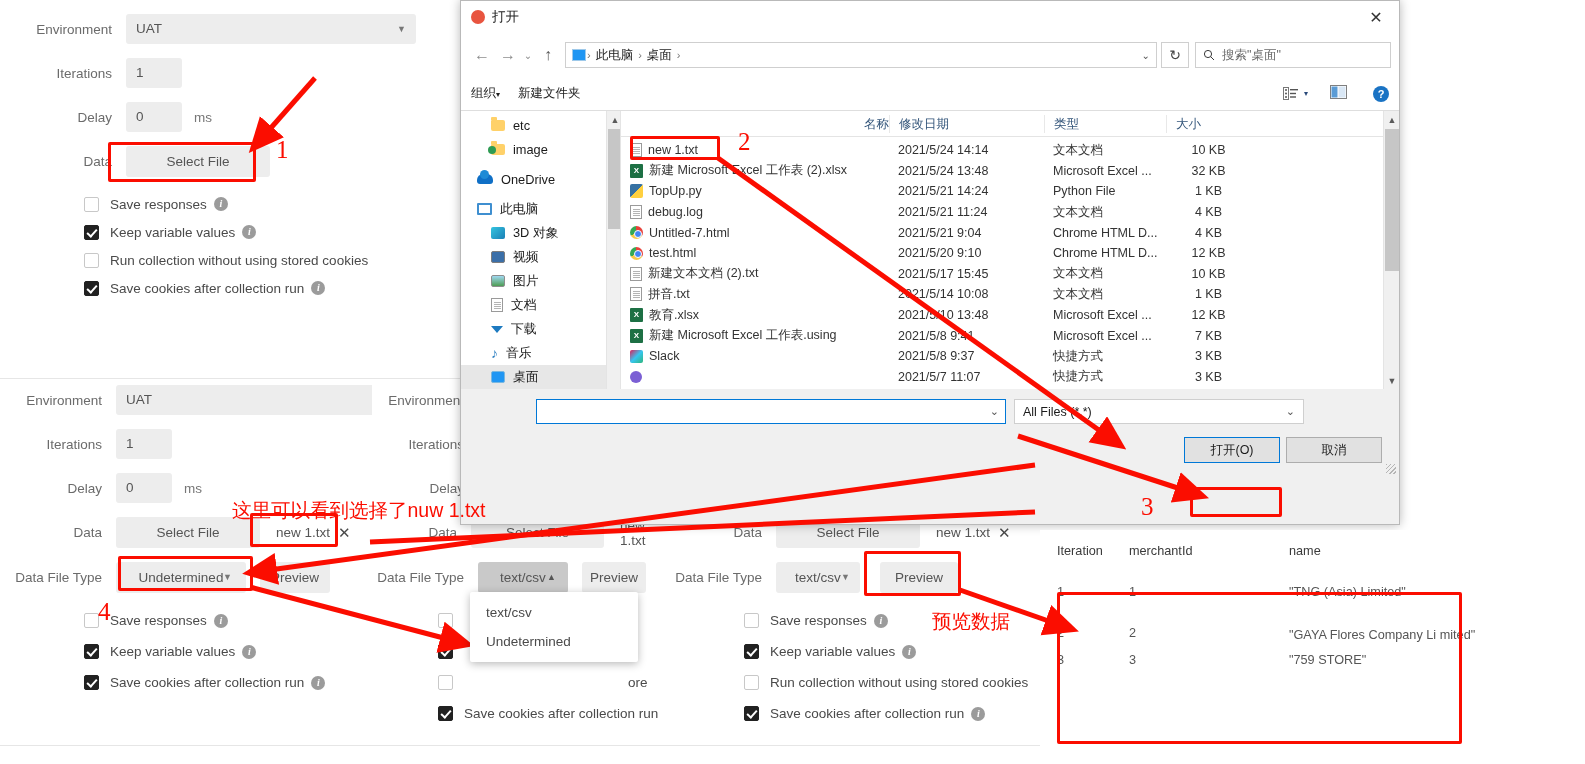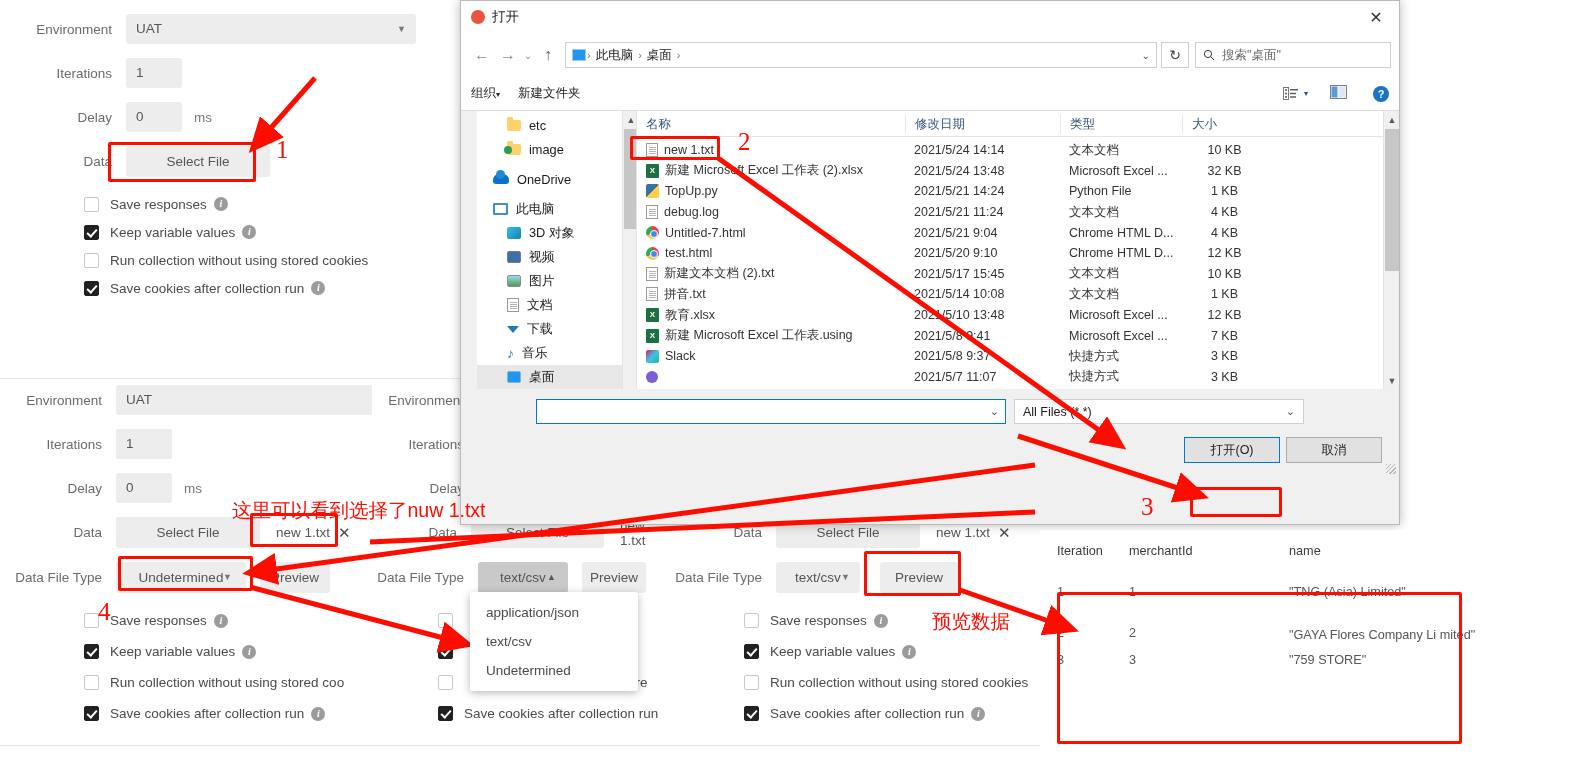--- a/index.html
+++ b/index.html
@@ -93,21 +93,21 @@
   .searchbox {
     width:196px; height:26px; border:1px solid #cfcfcf; background:#fff;
     display:flex; align-items:center; padding:0 7px; gap:7px;
   }
   .searchbox span.ph { font-size:12.5px; color:#6a6a6a; }
   .dlg-cmdbar {
     height:34px; background:#fff; border-bottom:1px solid #dedede;
     display:flex; align-items:center; padding:0 10px; gap:18px;
   }
   .cmd { font-size:12.5px; color:#222; cursor:pointer; }
-  .dlg-body { display:flex; height:278px; background:#737373;margin-left:16px; }
+  .dlg-body { display:flex; height:278px; background:#737373; }
   .nav-pane {
     width:160px; background:#fff; border-right:1px solid #e4e4e4;
     position:relative; overflow:hidden; padding-top:2px;
   }
   .nav-item { display:flex; align-items:center; height:24px; padding-left:16px; font-size:12.8px; color:#1a1a1a; gap:8px; cursor:pointer;}
   .nav-item.ind { padding-left:30px; }
   .nav-item.sel { background:#e7e7e7; }
   .files-pane { flex:1; position:relative; overflow:hidden; background:#fff; }
   .col-head { display:flex; height:26px; border-bottom:1px solid #e4e4e4; align-items:center; }
   .col-head .c { font-size:12.5px; color:#33557a; padding-left:9px; border-left:1px solid #e8e8e8; height:18px; line-height:18px;}
@@ -272,24 +272,20 @@
       <span class="chk"></span>
       <span class="cklabel">Save responses</span>
       <span class="info">i</span>
     </div>
     <div class="row" style="height:31px;">
       <span class="chk on"></span>
       <span class="cklabel">Keep variable values</span>
       <span class="info">i</span>
     </div>
     <div class="row" style="height:31px;">
-      <span class="chk"></span>
-      <span class="cklabel">Run collection without using stored coo</span>
-    </div>
-    <div class="row" style="height:31px;">
       <span class="chk on"></span>
       <span class="cklabel">Save cookies after collection run</span>
       <span class="info">i</span>
     </div>
   </div>
   <div class="abs hr" style="left:0;top:366px;width:372px;"></div>
 </div>
 
 <div class="abs panel" style="left:372px;top:378px;width:298px;height:386px;border-top:1px solid #e6e6e6;overflow:visible;">
 
@@ -318,21 +314,20 @@
   <div class="abs row" style="left:0px;top:183px;">
     <div class="lbl" style="width:92px;">Data File Type</div>
     <div class="btnGrey" style="margin-left:14px;width:90px;position:relative;background:#c9c9c9;">
       <span>text/csv</span>
       <span class="abs" style="right:12px;top:0;line-height:31px;font-size:9px;color:#555;">▲</span>
     </div>
     <div class="btnGrey" style="margin-left:14px;width:64px;">Preview</div>
   </div>
 
   <div class="abs ddmenu" style="left:98px;top:213px;z-index:40;">
-    <div class="item">application/json</div>
     <div class="item">text/csv</div>
     <div class="item">Undetermined</div>
   </div>
 
   <div class="abs" style="left:66px;top:226px;">
     <div class="row" style="height:31px;">
       <span class="chk"></span>
     </div>
     <div class="row" style="height:31px;">
       <span class="chk on"></span>
@@ -528,21 +523,21 @@
       </div>
 
       <div class="scrollv" style="width:14px;">
         <div class="ar" style="top:0;">▲</div>
         <div class="thumb" style="top:18px;height:100px;"></div>
       </div>
     </div>
 
     <div class="files-pane">
       <div class="col-head">
-        <div class="c" style="width:268px;position:relative;">名称</div>
+        <div class="c" style="width:268px;position:relative;text-align:right;">名称</div>
         <div class="c" style="width:155px;">修改日期</div>
         <div class="c" style="width:122px;">类型</div>
         <div class="c" style="width:90px;">大小</div>
       </div>
 
       <div style="padding-top:3px;">
         <div class="frow">
           <div class="c fname" style="width:268px;">
               <span class="doc-ico ico"></span>
               <span>new 1.txt</span>

